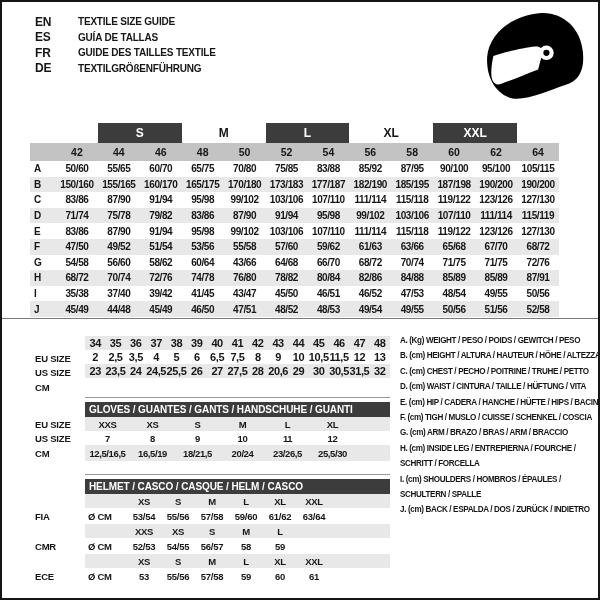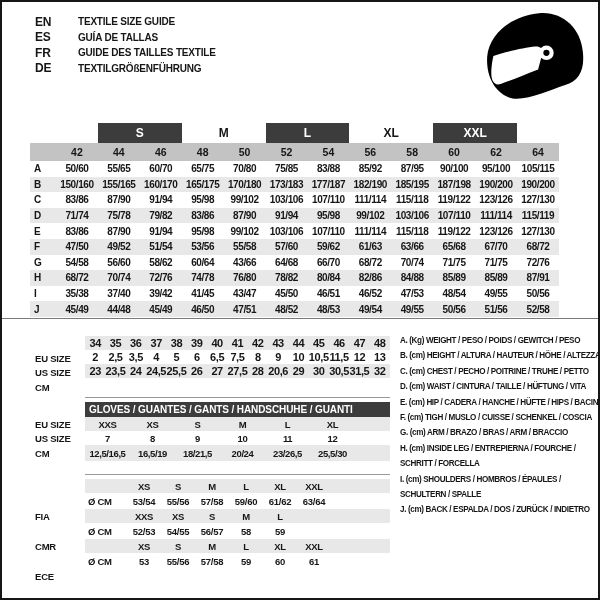--- a/index.html
+++ b/index.html
@@ -415,20 +415,21 @@
     </div>
   </div>
 
   <div class="sub helmet-sec" style="left:28px; top:477px;">
     <div class="sub-labels">
         <div class="sub-label" style="top: 29px; height: 16px; text-align: right;">FIA</div>
         <div class="sub-label" style="top: 59px; height: 16px;">CMR</div>
         <div class="sub-label" style="top: 89px; height: 16px;">ECE</div>
       </div>
     <div class="sub-body">
+      <div class="sub-title">HELMET / CASCO / CASQUE / HELM / CASCO</div>
       <table class="sub-t">
           <colgroup>
             <col style="width: 42px;">
             <col style="width: 34px;">
             <col style="width: 34px;">
             <col style="width: 34px;">
             <col style="width: 34px;">
             <col style="width: 34px;">
             <col style="width: 34px;">
             <col style="width: 59px;">

